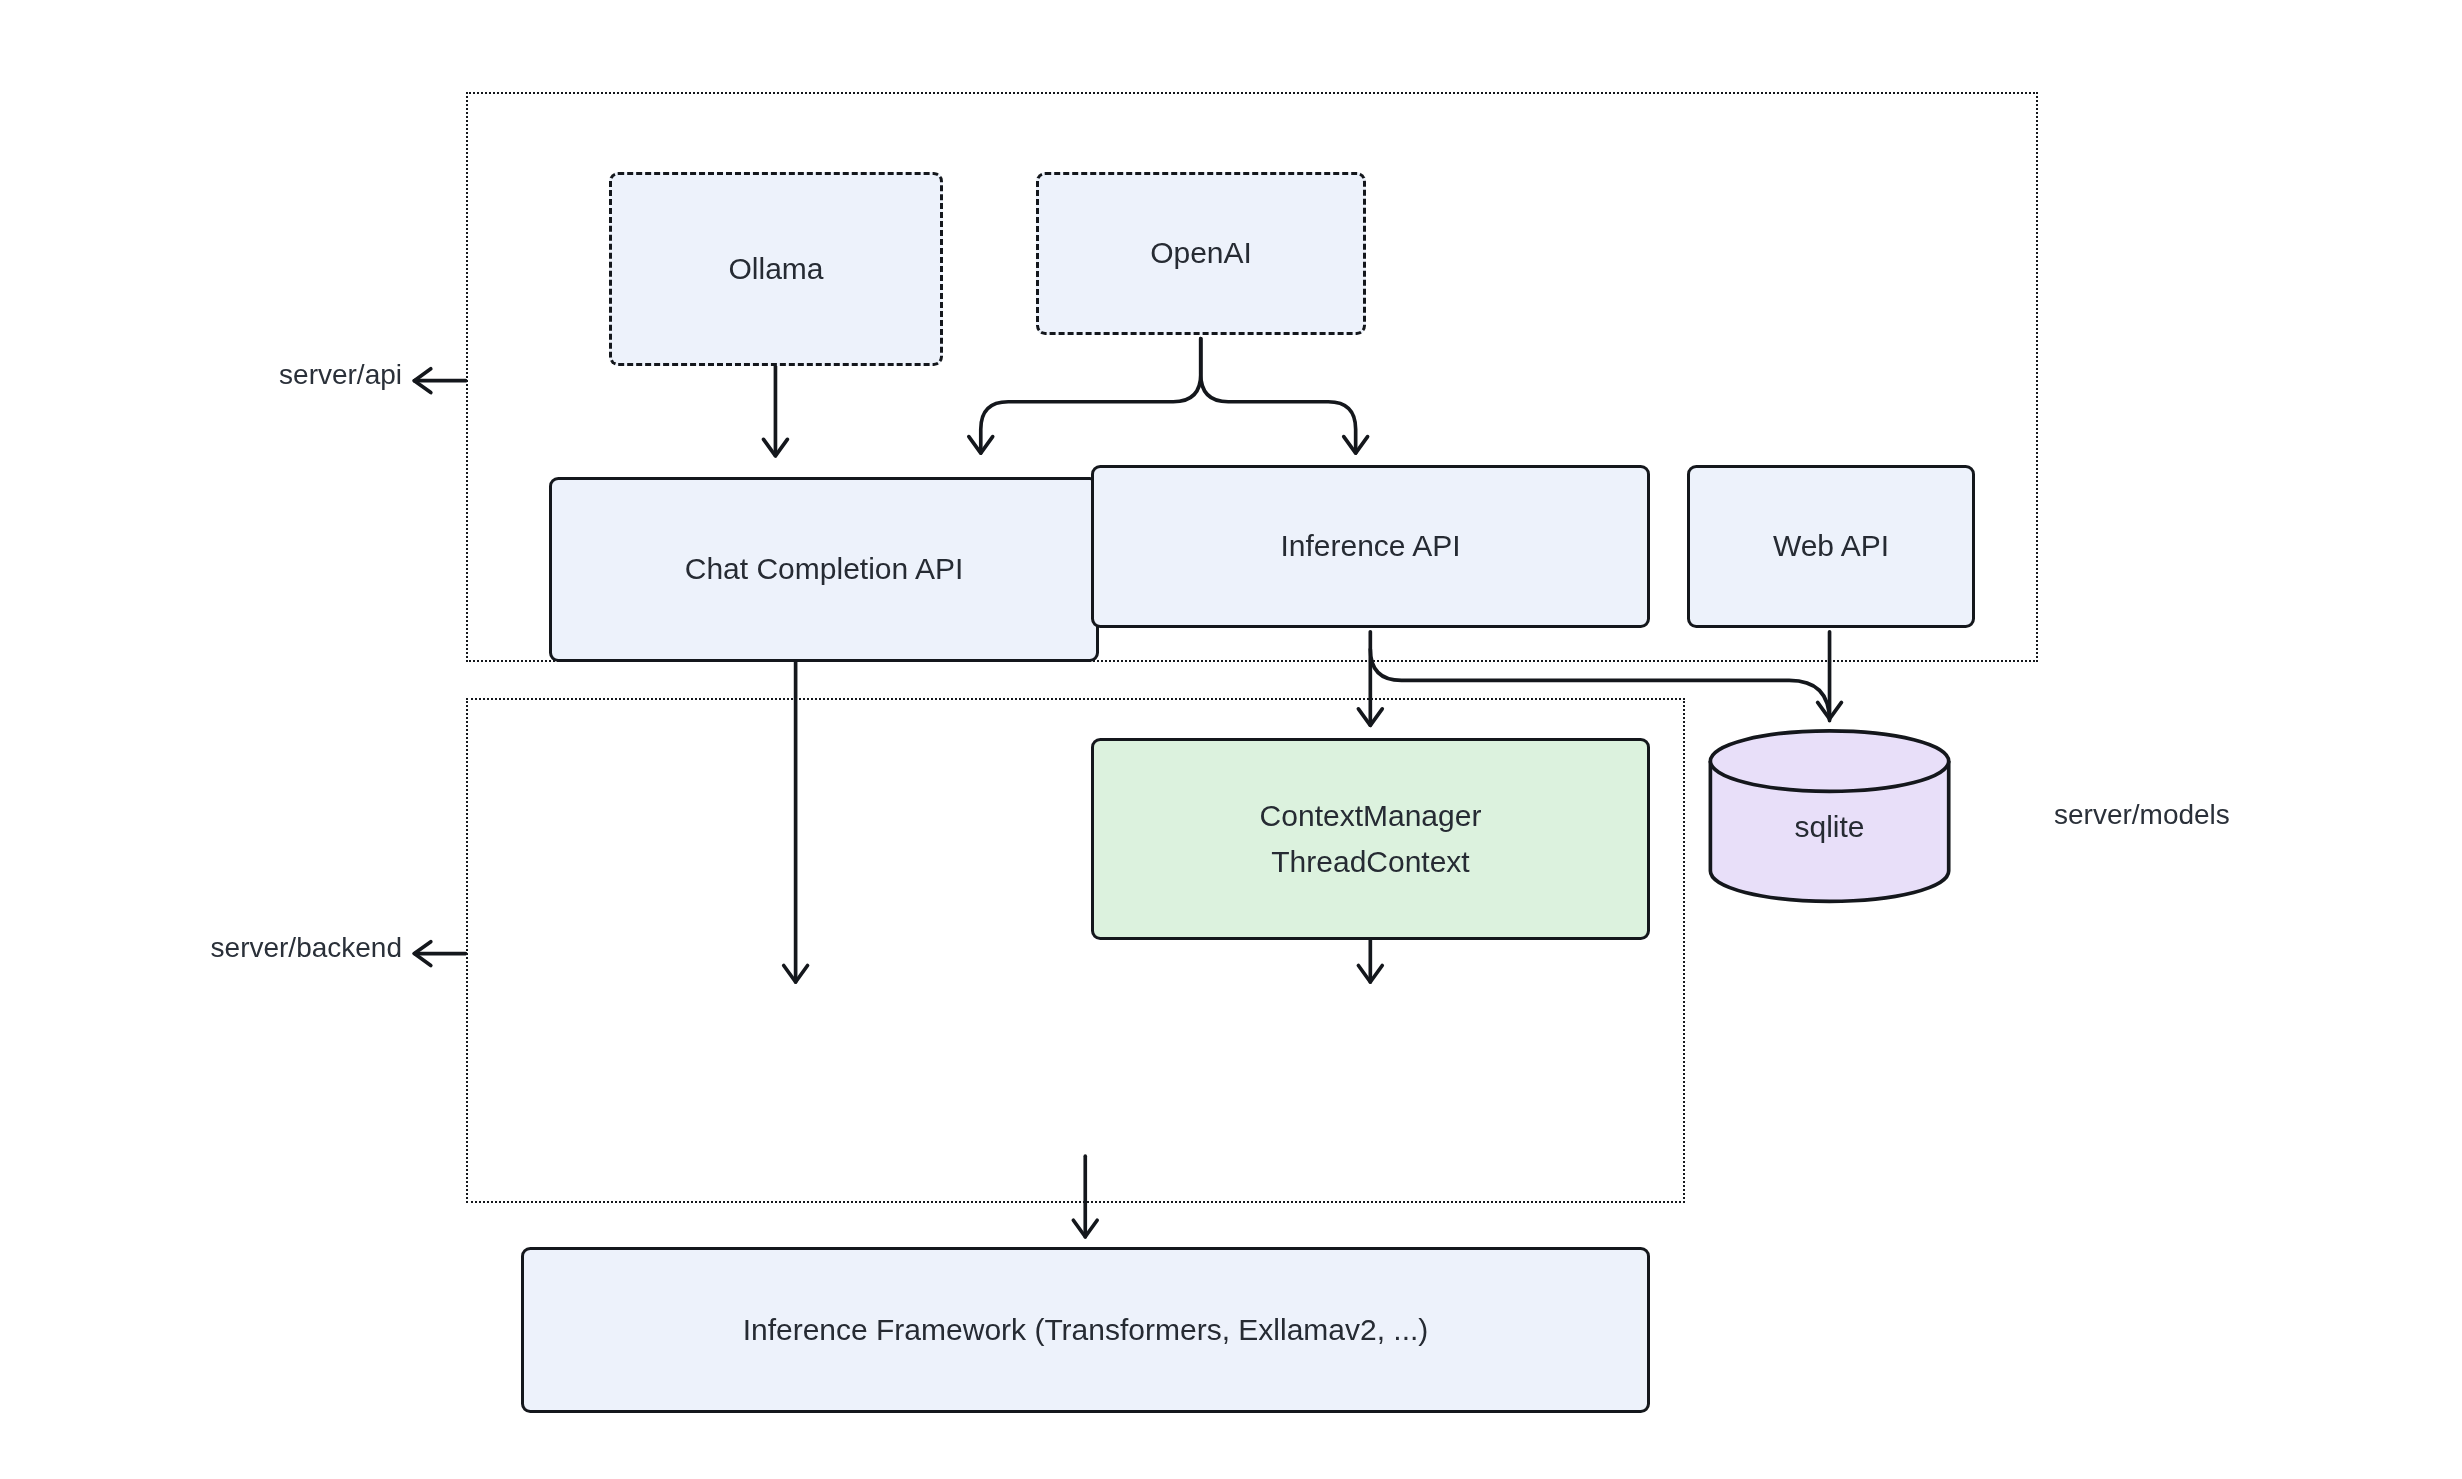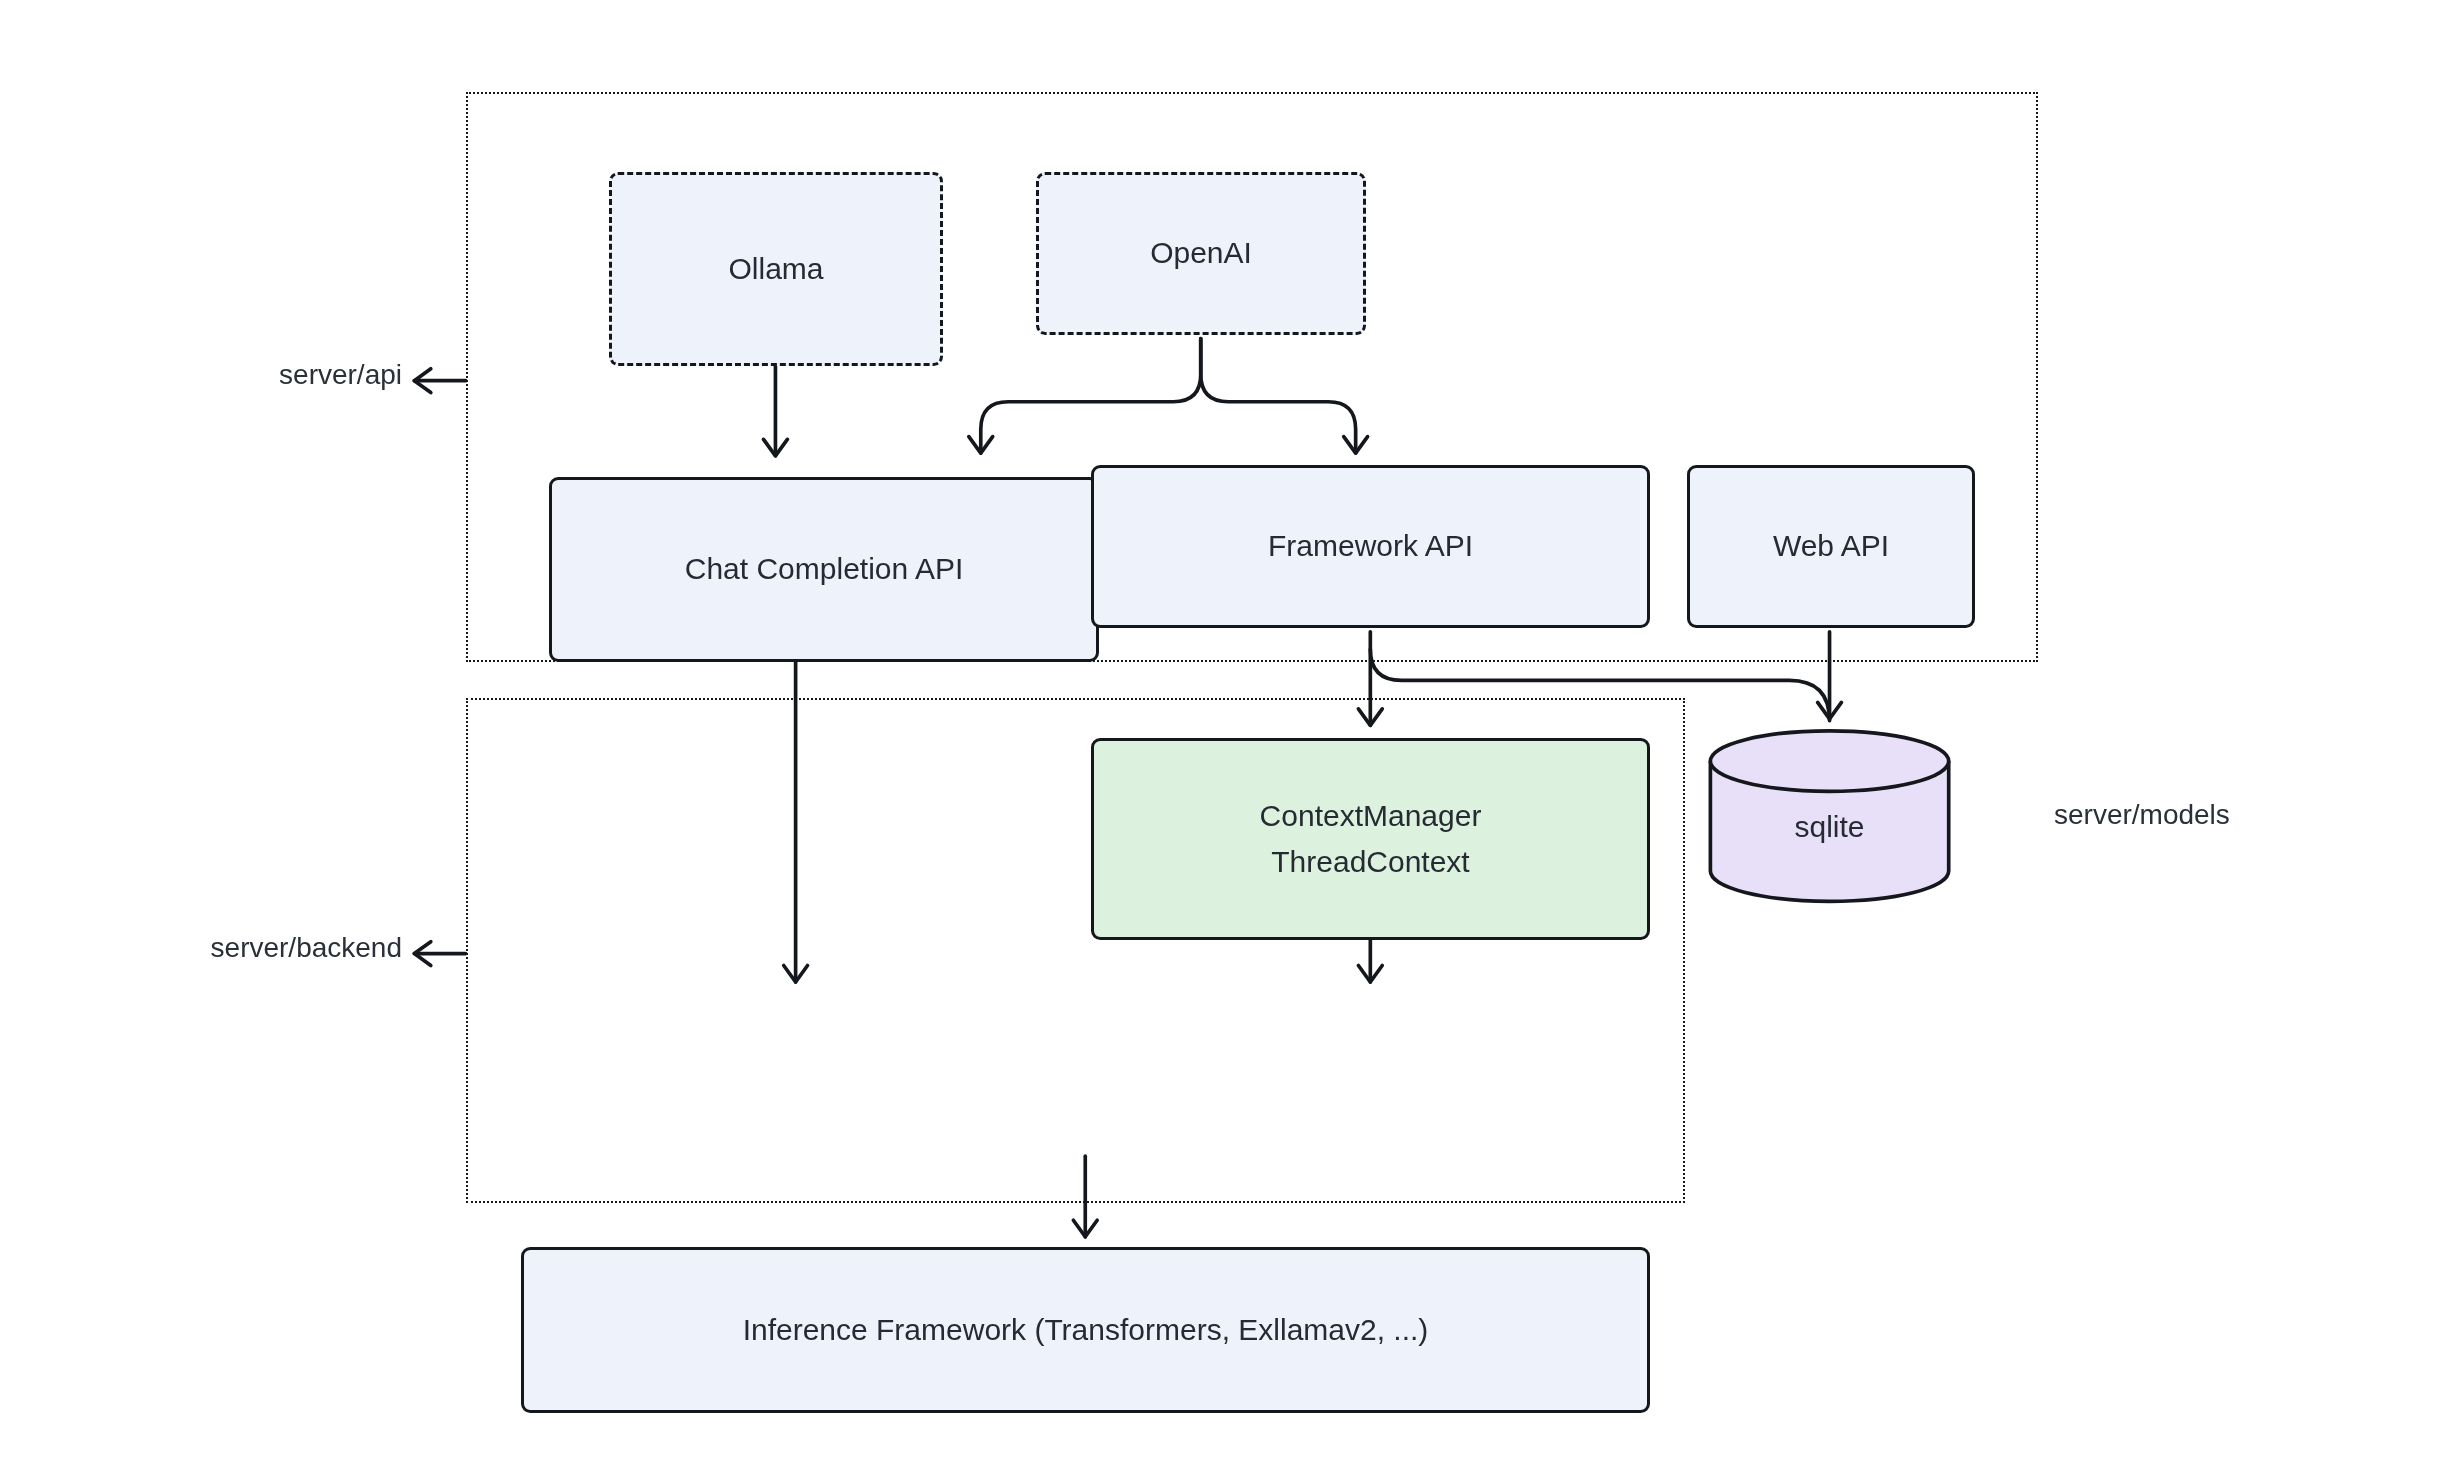--- a/index.html
+++ b/index.html
@@ -97,21 +97,21 @@
     <span>Ollama</span>
   </div>
   <div class="node dashed" style="left:1036px; top:172px; width:330px; height:163px;">
     <span>OpenAI</span>
   </div>
 
   <div class="node" style="left:549px; top:465px; width:550px; height:185px;margin-top:12px;">
     <span>Chat Completion API</span>
   </div>
   <div class="node" style="left:1091px; top:465px; width:559px; height:163px;">
-    <span>Framework API</span>
+    <span>Inference API</span>
   </div>
   <div class="node" style="left:1687px; top:465px; width:288px; height:163px;">
     <span>Web API</span>
   </div>
 
   <div class="node green" style="left:1091px; top:738px; width:559px; height:202px;">
     <span>ContextManager</span>
     <span>ThreadContext</span>
   </div>
 

